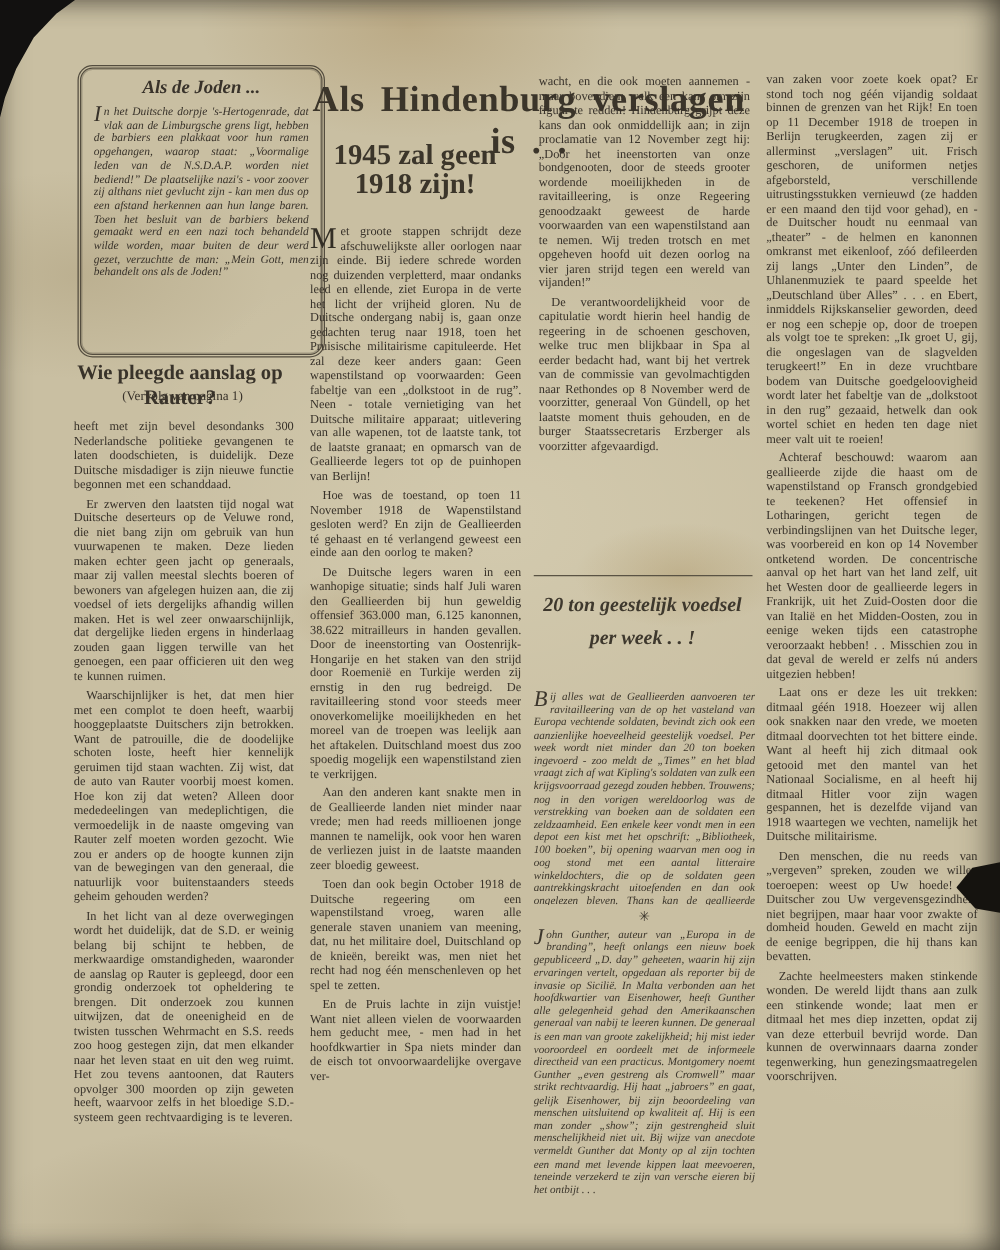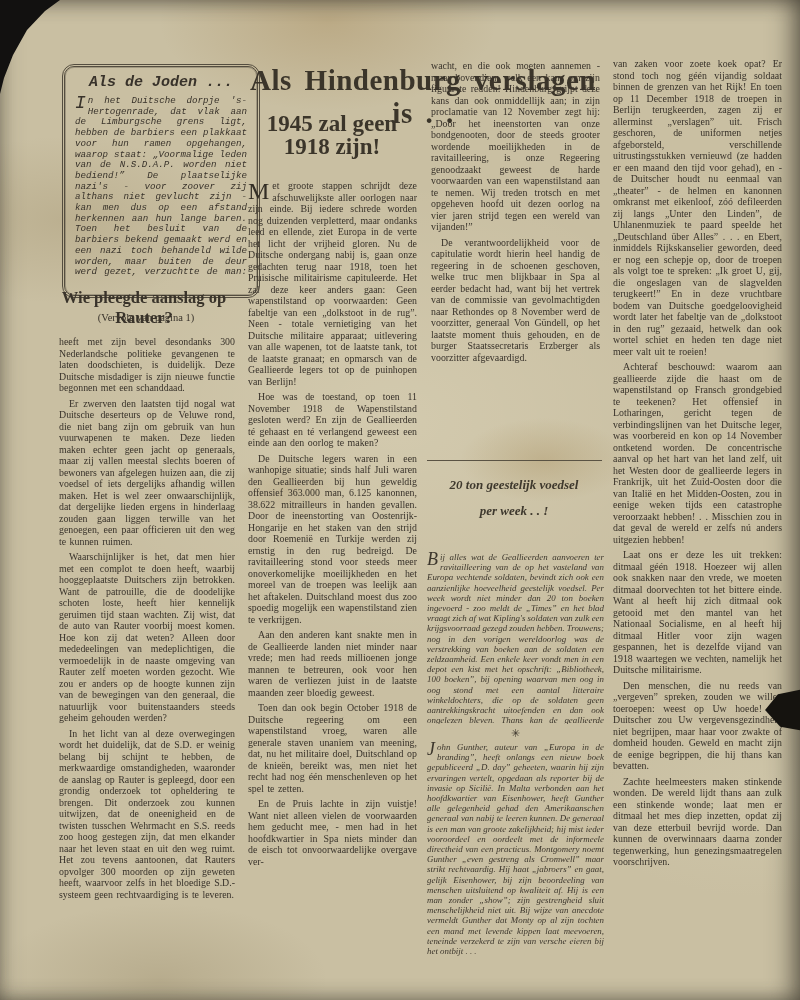--- a/index.html
+++ b/index.html
@@ -36,41 +36,41 @@
   .main-headline{font-size:29px;font-weight:bold;letter-spacing:.5px;word-spacing:5px;color:#3b352a;}
   .sub-headline{font-size:23px;line-height:23px;font-weight:bold;color:#3b352a;}
   .rauter-headline{font-size:16.5px;font-weight:bold;color:#39332a;}
   .rauter-sub{font-size:10.5px;}
   .note-box{
     border:3px double #544d3f;border-radius:12px;
     padding:6px 10px 4px 10px;box-shadow:inset 0 0 0 1px rgba(84,77,63,.35);
   }
   .note-title{font-style:italic;font-weight:bold;font-size:15px;margin:1px 0 5px 0;}
   .note-body{font-style:italic;font-size:9.2px;line-height:10.7px;text-align:justify;overflow:hidden;height:180px;}
-  .voedsel-title{font-style:italic;font-weight:bold;font-size:13px;line-height:26px;color:#3e382d;}
+  .voedsel-title{font-style:italic;font-weight:bold;font-size:16px;line-height:26px;color:#3e382d;}
   .rule{height:1px;background:#5a5344;}
   .star-divider{font-size:11px;color:#3c362c;}
   .corner-tl{
     left:0;top:0;width:66px;height:98px;background:#121110;z-index:7;
     clip-path:polygon(0 0,60px 0,45px 11px,27px 30px,13px 55px,4px 78px,0 94px);
   }
   .tear-right{
     left:762px;top:688px;width:38px;height:44px;background:#15130f;z-index:7;
     clip-path:polygon(100% 4%,100% 96%,48% 88%,8% 50%,42% 14%);
   }
 </style>
 </head>
 <body>
 
 <div class="page">
 
   <div class="abs corner-tl"></div>
   <div class="abs tear-right"></div>
 
-  <div class="abs note-box" style="left:62px;top:64px;width:172px;height:218px;font-family:Liberation Mono, monospace;">
+  <div class="abs note-box" style="left:62px;top:52px;width:172px;height:218px;">
     <div class="note-title center">Als de Joden ...</div>
     <div class="note-body">
       <span class="dropcap-i">I</span><span>n het Duitsche dorpje 's-Hertogenrade, dat vlak aan de Limburgsche grens ligt, hebben de barbiers een plakkaat voor hun ramen opgehangen, waarop staat: „Voormalige leden van de N.S.D.A.P. worden niet bediend!” De plaatselijke nazi's - voor zoover zij althans niet gevlucht zijn - kan men dus op een afstand herkennen aan hun lange baren. Toen het besluit van de barbiers bekend gemaakt werd en een nazi toch behandeld wilde worden, maar buiten de deur werd gezet, verzuchtte de man: „Mein Gott, men behandelt ons als de Joden!”</span>
     </div>
   </div>
 
   <div class="abs rauter-headline center" style="left:48px;top:288px;width:192px;">Wie pleegde aanslag op Rauter?</div>
   <div class="abs rauter-sub center" style="left:50px;top:312px;width:192px;">(Vervolg van pagina 1)</div>
   <div class="abs body-text" style="left:55px;top:332px;width:184px;height:614px;">
     <p>heeft met zijn bevel desondanks 300 Nederlandsche politieke gevangenen te laten doodschieten, is duidelijk. Deze Duitsche misdadiger is zijn nieuwe functie begonnen met een schanddaad.</p>
@@ -79,21 +79,21 @@
     <p>In het licht van al deze overwegingen wordt het duidelijk, dat de S.D. er weinig belang bij schijnt te hebben, de merkwaardige omstandigheden, waaronder de aanslag op Rauter is gepleegd, door een grondig onderzoek tot opheldering te brengen. Dit onderzoek zou kunnen uitwijzen, dat de oneenigheid en de twisten tusschen Wehrmacht en S.S. reeds zoo hoog gestegen zijn, dat men elkander naar het leven staat en uit den weg ruimt. Het zou tevens aantoonen, dat Rauters opvolger 300 moorden op zijn geweten heeft, waarvoor zelfs in het bloedige S.D.-systeem geen rechtvaardiging is te leveren.</p>
   </div>
 
   <div class="abs main-headline center" style="left:242px;top:64px;width:362px;">Als Hindenburg verslagen is . .</div>
   <div class="abs sub-headline center" style="left:252px;top:112px;width:160px;">1945 zal geen 1918 zijn!</div>
 
   <div class="abs body-text" style="left:244px;top:176px;width:177px;height:788px;">
     <p><span class="dropcap">M</span><span>et groote stappen schrijdt deze afschuwelijkste aller oorlogen naar zijn einde. Bij iedere schrede worden nog duizenden verpletterd, maar ondanks leed en ellende, ziet Europa in de verte het licht der vrijheid gloren. Nu de Duitsche ondergang nabij is, gaan onze gedachten terug naar 1918, toen het Pruisische militairisme capituleerde. Het zal deze keer anders gaan: Geen wapenstilstand op voorwaarden: Geen fabeltje van een „dolkstoot in de rug”. Neen - totale vernietiging van het Duitsche militaire apparaat; uitlevering van alle wapenen, tot de laatste tank, tot de laatste granaat; en opmarsch van de Geallieerde legers tot op de puinhopen van Berlijn!</span></p>
     <p>Hoe was de toestand, op toen 11 November 1918 de Wapenstilstand gesloten werd? En zijn de Geallieerden té gehaast en té verlangend geweest een einde aan den oorlog te maken?</p>
     <p>De Duitsche legers waren in een wanhopige situatie; sinds half Juli waren den Geallieerden bij hun geweldig offensief 363.000 man, 6.125 kanonnen, 38.622 mitrailleurs in handen gevallen. Door de ineenstorting van Oostenrijk-Hongarije en het staken van den strijd door Roemenië en Turkije werden zij ernstig in den rug bedreigd. De ravitailleering stond voor steeds meer onoverkomelijke moeilijkheden en het moreel van de troepen was leelijk aan het aftakelen. Duitschland moest dus zoo spoedig mogelijk een wapenstilstand zien te verkrijgen.</p>
-    <p>Aan den anderen kant snakte men in de Geallieerde landen niet minder naar vrede; men had reeds millioenen jonge mannen te betreuren, ook voor hen waren de verliezen juist in de laatste maanden zeer bloedig geweest.</p>
+    <p>Aan den anderen kant snakte men in de Geallieerde landen niet minder naar vrede; men had reeds millioenen jonge mannen te namelijk, ook voor hen waren de verliezen juist in de laatste maanden zeer bloedig geweest.</p>
     <p>Toen dan ook begin October 1918 de Duitsche regeering om een wapenstilstand vroeg, waren alle generale staven unaniem van meening, dat, nu het militaire doel, Duitschland op de knieën, bereikt was, men niet het recht had nog één menschenleven op het spel te zetten.</p>
     <p>En de Pruis lachte in zijn vuistje! Want niet alleen vielen de voorwaarden hem geducht mee, - men had in het hoofdkwartier in Spa niets minder dan de eisch tot onvoorwaardelijke overgave ver-</p>
   </div>
 
   <div class="abs body-text" style="left:427px;top:56px;width:177px;height:396px;">
     <p>wacht, en die ook moeten aannemen - maar bovendien: welk een kans om zijn figuur te redden! Hindenburg grijpt deze kans dan ook onmiddellijk aan; in zijn proclamatie van 12 November zegt hij: „Door het ineenstorten van onze bondgenooten, door de steeds grooter wordende moeilijkheden in de ravitailleering, is onze Regeering genoodzaakt geweest de harde voorwaarden van een wapenstilstand aan te nemen. Wij treden trotsch en met opgeheven hoofd uit dezen oorlog na vier jaren strijd tegen een wereld van vijanden!”</p>
     <p>De verantwoordelijkheid voor de capitulatie wordt hierin heel handig de regeering in de schoenen geschoven, welke truc men blijkbaar in Spa al eerder bedacht had, want bij het vertrek van de commissie van gevolmachtigden naar Rethondes op 8 November werd de voorzitter, generaal Von Gündell, op het laatste moment thuis gehouden, en de burger Staatssecretaris Erzberger als voorzitter afgevaardigd.</p>
   </div>
 
   <div class="abs rule" style="left:427px;top:460px;width:175px;"></div>

